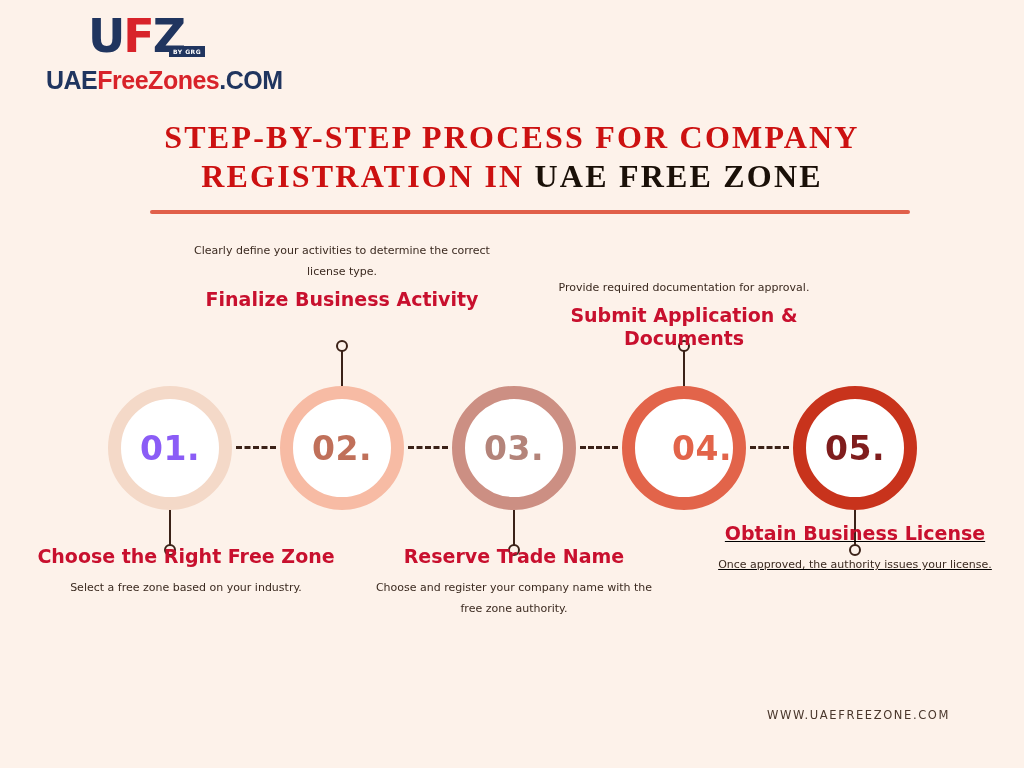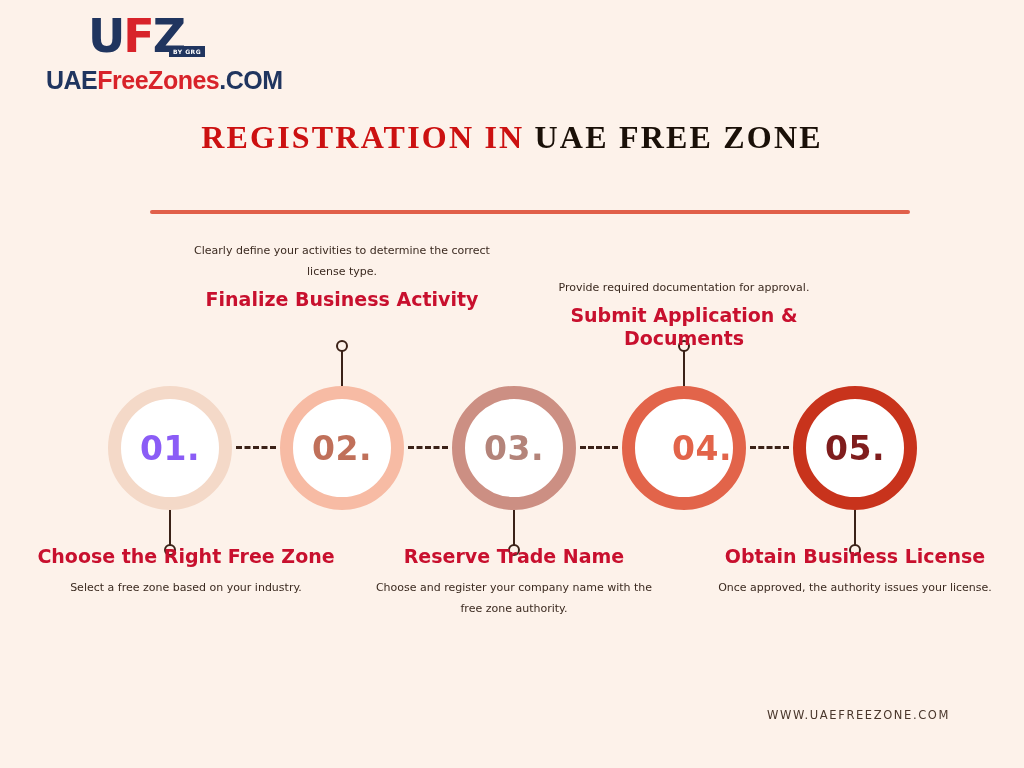--- a/index.html
+++ b/index.html
@@ -197,20 +197,21 @@
 
 <div class="logo">
   <div class="logo-mark">
     <div class="logo-ufz"><span>U</span><span class="f-red">F</span><span>Z</span></div>
     <div class="logo-badge">BY GRG</div>
   </div>
   <div class="logo-word"><span>UAE</span><span class="seg-red">Free</span><span class="seg-red">Zones</span><span>.COM</span></div>
 </div>
 
 <div class="title-block">
+  <div class="title-line">STEP-BY-STEP PROCESS FOR COMPANY</div>
   <div class="title-line"><span>REGISTRATION IN </span><span class="dark">UAE FREE ZONE</span></div>
 </div>
 <div class="title-rule"></div>
 
 <div class="timeline" id="timeline">
     <div class="dashline" style="left: 236px; width: 40px;"></div>
     <div class="dashline" style="left: 408px; width: 40px;"></div>
     <div class="dashline" style="left: 580px; width: 38px;"></div>
     <div class="dashline" style="left: 750px; width: 39px;"></div>
     <div class="step" style="left: 108px;">
@@ -257,19 +258,19 @@
       <div class="label-desc">Provide required documentation for approval.</div>
       <div class="label-title">Submit Application &amp; Documents</div>
     </div>
     <div class="step" style="left: 793px;">
       <div class="stem stem-down" style="height: 38px;"></div>
       <div class="endring" style="top: 158px;"></div>
       <div class="circle" style="border: 13px solid rgb(200, 51, 28);">
         <span class="circle-num" style="color: #7f1d1d;">05.</span>
       </div>
     </div>
-    <div class="label-block below" style="width: 300px; left: 705px; top: 545px;">
+    <div class="label-block below" style="width: 300px; left: 705px; top: 522px; text-decoration: underline;">
       <div class="label-title">Obtain Business License</div>
       <div class="label-desc">Once approved, the authority issues your license.</div>
     </div>
   </div>
 
 <div class="footer">WWW.UAEFREEZONE.COM</div>
 
 </body></html>

